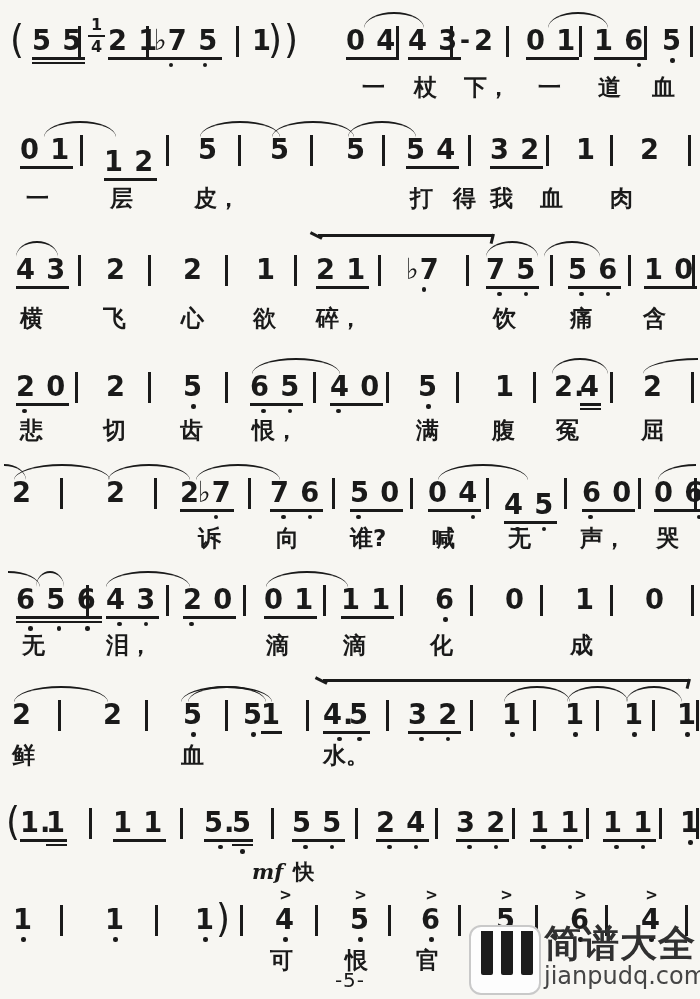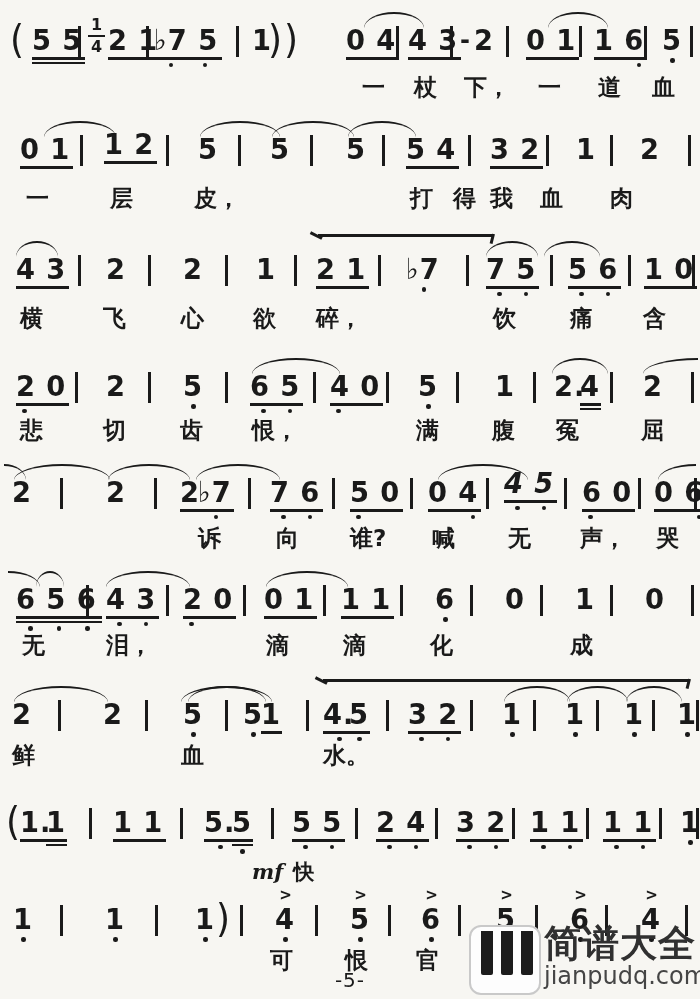--- a/index.html
+++ b/index.html
@@ -126,21 +126,21 @@
       <span class="lyr" style="left: 414px; top: 72px;">杖</span>
       <span class="lyr" style="left: 464px; top: 72px;">下，</span>
       <span class="lyr" style="left: 538px; top: 72px;">一</span>
       <span class="lyr" style="left: 598px; top: 72px;">道</span>
       <span class="lyr" style="left: 652px; top: 72px;">血</span>
       <span class="tok" style="left: 20px; top: 135px;">
         <span class="n">0 1</span>
         <span class="ul"></span>
       </span>
       <span class="bar" style="left: 80px; top: 135px;"></span>
-      <span class="tok" style="left: 104px; top: 130px; text-align: right;">
+      <span class="tok" style="left: 104px; top: 147px; text-align: right;">
         <span class="n">1 2</span>
         <span class="ul"></span>
       </span>
       <span class="bar" style="left: 166px; top: 135px;"></span>
       <span class="tok" style="left: 198px; top: 135px;">
         <span class="n">5</span>
       </span>
       <span class="bar" style="left: 238px; top: 135px;"></span>
       <span class="tok" style="left: 270px; top: 135px;">
         <span class="n">5</span>
@@ -353,21 +353,21 @@
       </span>
       <span class="bar" style="left: 410px; top: 478px;"></span>
       <span class="tok" style="left: 428px; top: 478px;">
         <span class="n">0 4</span>
         <span class="ul"></span>
         <span class="dots r">
           <span class="dot"></span>
         </span>
       </span>
       <span class="bar" style="left: 486px; top: 478px;"></span>
-      <span class="tok" style="left: 504px; top: 469px; font-style: italic;">
+      <span class="tok" style="left: 504px; top: 490px;">
         <span class="n">4 5</span>
         <span class="ul"></span>
         <span class="dots">
           <span class="dot"></span>
           <span class="dot"></span>
         </span>
       </span>
       <span class="bar" style="left: 564px; top: 478px;"></span>
       <span class="tok" style="left: 582px; top: 478px;">
         <span class="n">6 0</span>

